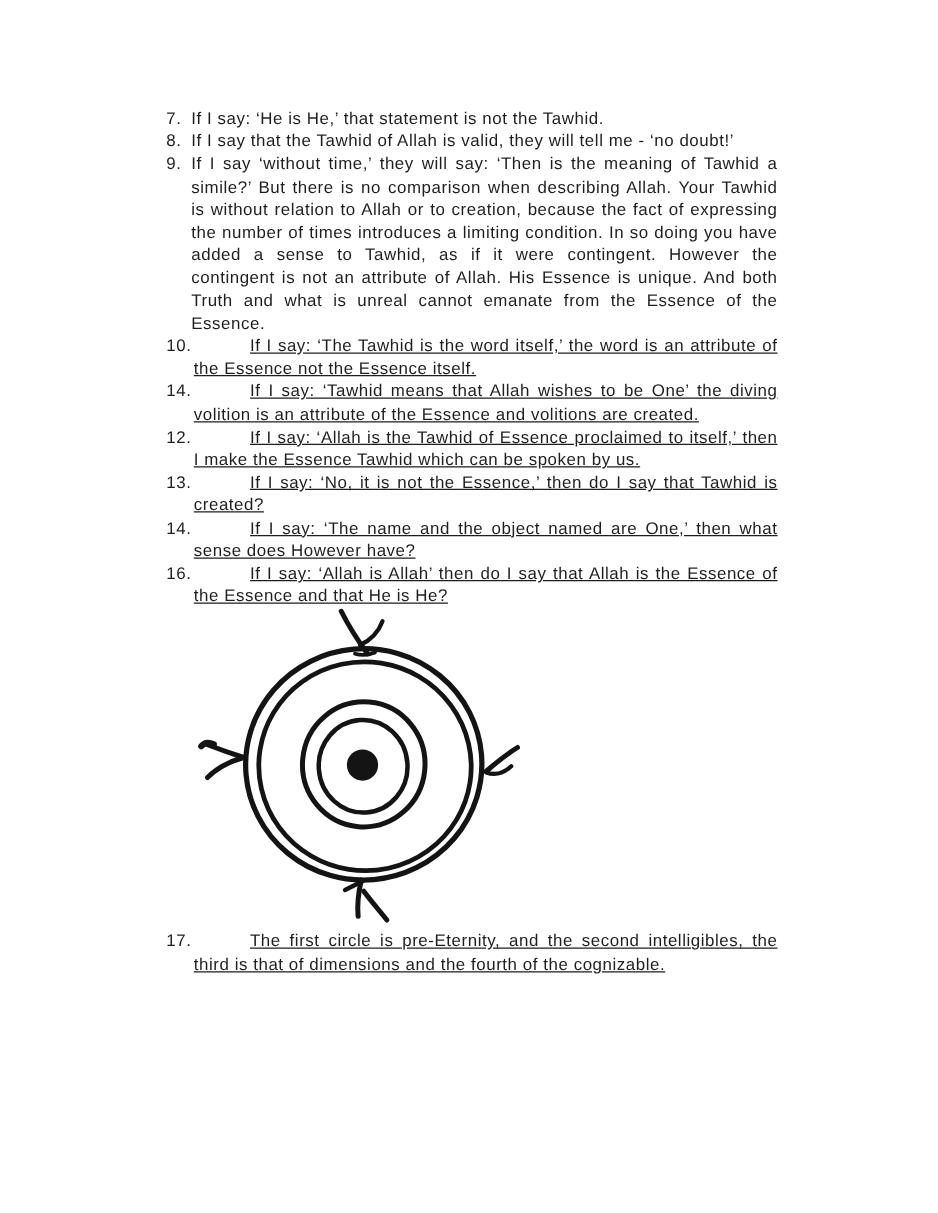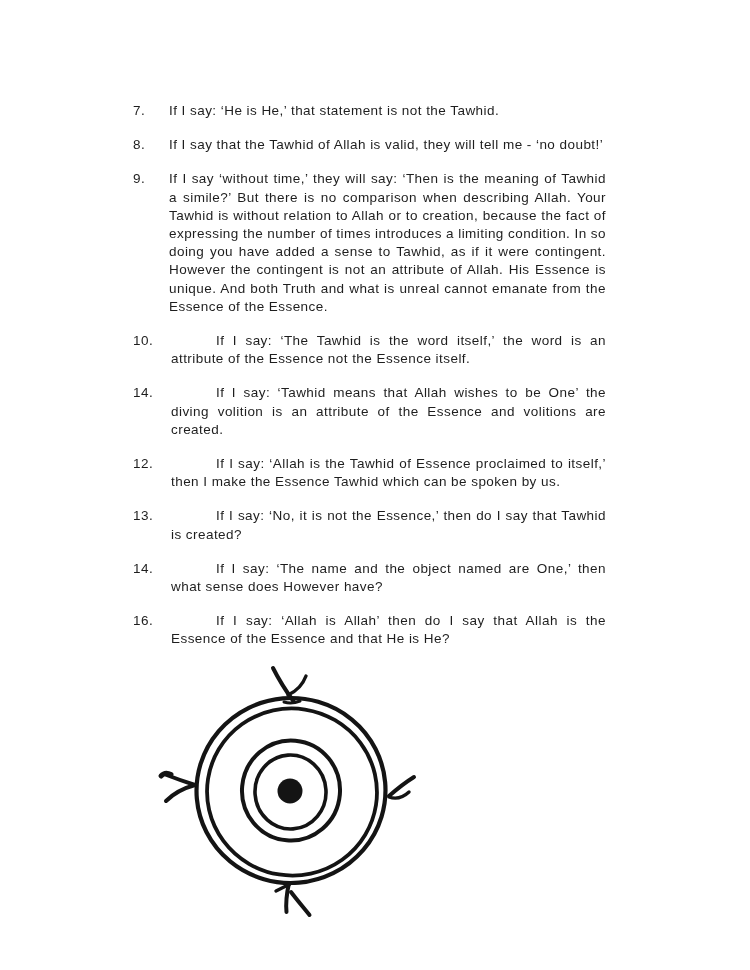--- a/index.html
+++ b/index.html
@@ -30,24 +30,24 @@
     padding-left: 22px;
   }
   .item.single { padding-left: 20px; }
   .item .num {
     position: absolute;
     left: 0;
     top: 0;
     white-space: nowrap;
   }
   .item .txt {
-    margin: 16px;
+    margin: 0;
     text-align: justify;
   }
-  .item.tabbed .txt { text-indent: 45px; }
+  .item.tabbed .txt { text-indent: 45px; text-decoration: underline; }
   figure.fig {
     margin: 0;
     height: 258px;
     position: relative;
   }
   .fig svg {
     display: block;
     margin-left: 17px;
   }
 </style>
@@ -127,15 +127,19 @@
           <path d="M 166,710 C 173,703 184,697 195,694"></path>
         </g>
         <g stroke-width="4">
           <path d="M 289,792 C 287,801 285.5,811 286.5,821"></path>
           <path d="M 291,801 C 297,809 303.5,816.5 309.5,824"></path>
           <path d="M 276,800 C 281,797.5 286,795 290,793" stroke-width="3.4"></path>
         </g>
       </svg>
     </figure>
 
+    <div class="item tabbed">
+      <span class="num">17.</span>
+      <p class="txt">The first circle is pre-Eternity, and the second intelligibles, the third is that of dimensions and the fourth of the cognizable.</p>
+    </div>
 
   </div>
 </div>
 
 </body></html>

